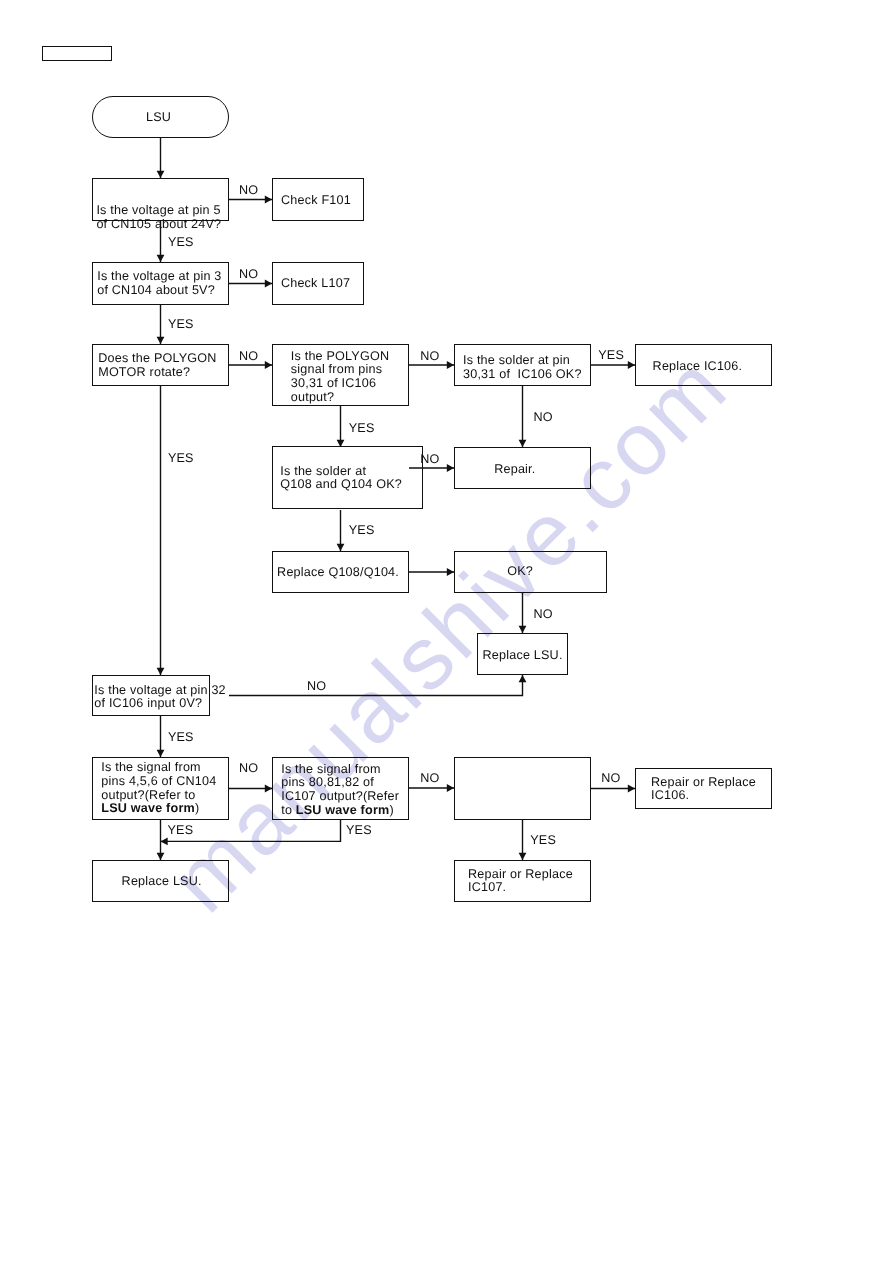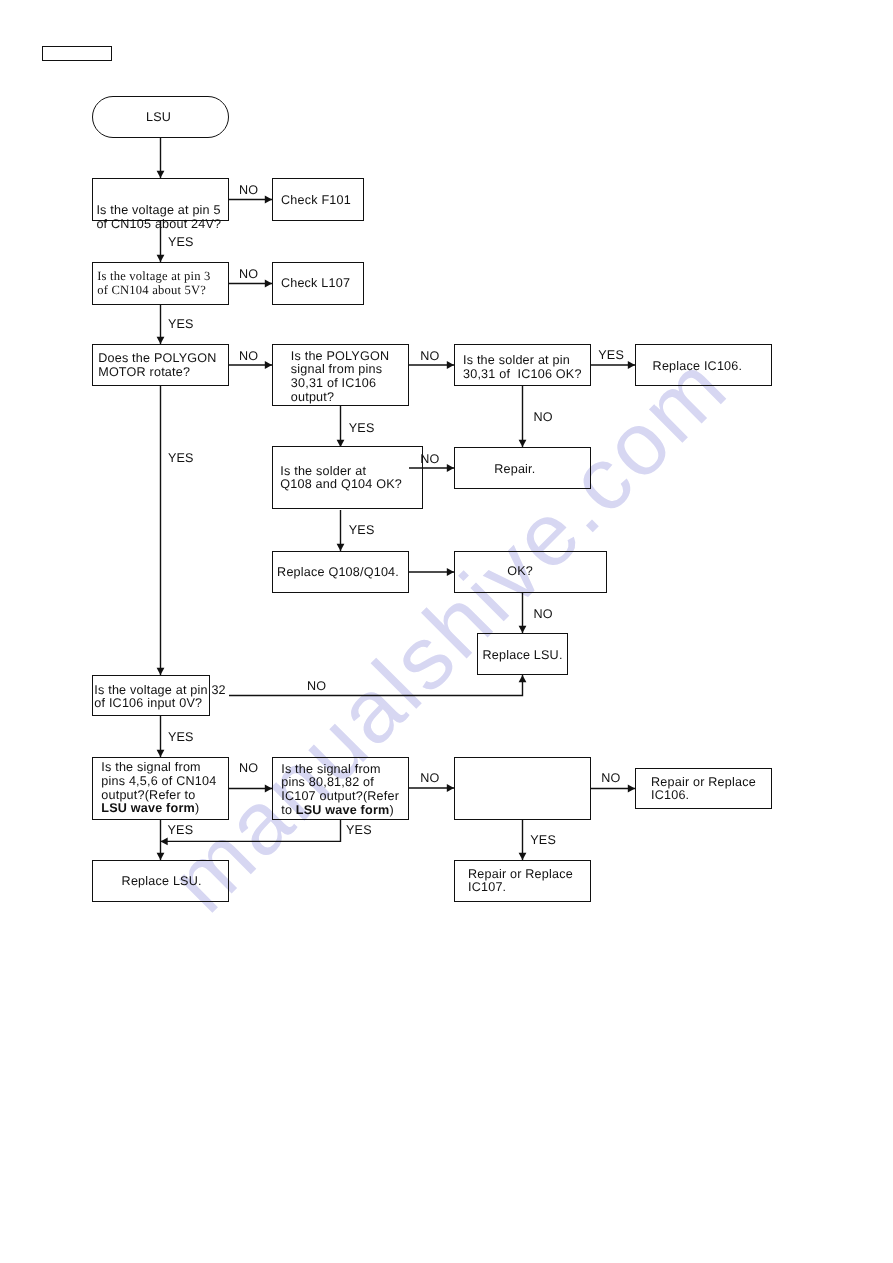--- a/index.html
+++ b/index.html
@@ -88,21 +88,21 @@
     <div class="lbl" style="left:54.00px;top:15.10px;"><span>LSU</span></div>
   </div>
   <div class="node" style="left:92px;top:178px;width:137px;height:43px;">
     <div class="frame"></div>
     <div class="lbl" style="left:4.40px;top:26px;"><span>Is the voltage at pin 5</span><br><span>of CN105 about 24V?</span></div>
   </div>
   <div class="node" style="left:272px;top:178px;width:92px;height:43px;">
     <div class="frame"></div>
     <div class="lbl" style="left:9.00px;top:15.90px;"><span>Check F101</span></div>
   </div>
-  <div class="node" style="left:92px;top:262px;width:137px;height:43px;font-family:Liberation Serif, serif;">
+  <div class="node" style="left:92px;top:262px;width:137px;height:43px;">
     <div class="frame"></div>
     <div class="lbl" style="left:5.20px;top:8.40px;"><span>Is the voltage at pin 3</span><br><span>of CN104 about 5V?</span></div>
   </div>
   <div class="node" style="left:272px;top:262px;width:92px;height:43px;">
     <div class="frame"></div>
     <div class="lbl" style="left:8.90px;top:14.80px;"><span>Check L107</span></div>
   </div>
   <div class="node" style="left:92px;top:344px;width:137px;height:42px;">
     <div class="frame"></div>
     <div class="lbl" style="left:6.20px;top:8.20px;"><span>Does the POLYGON</span><br><span>MOTOR rotate?</span></div>

